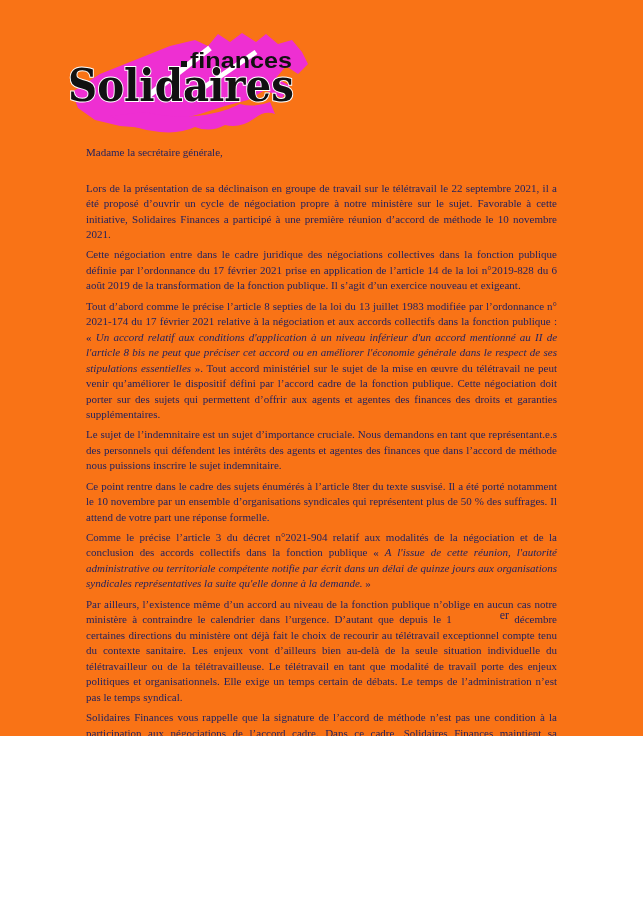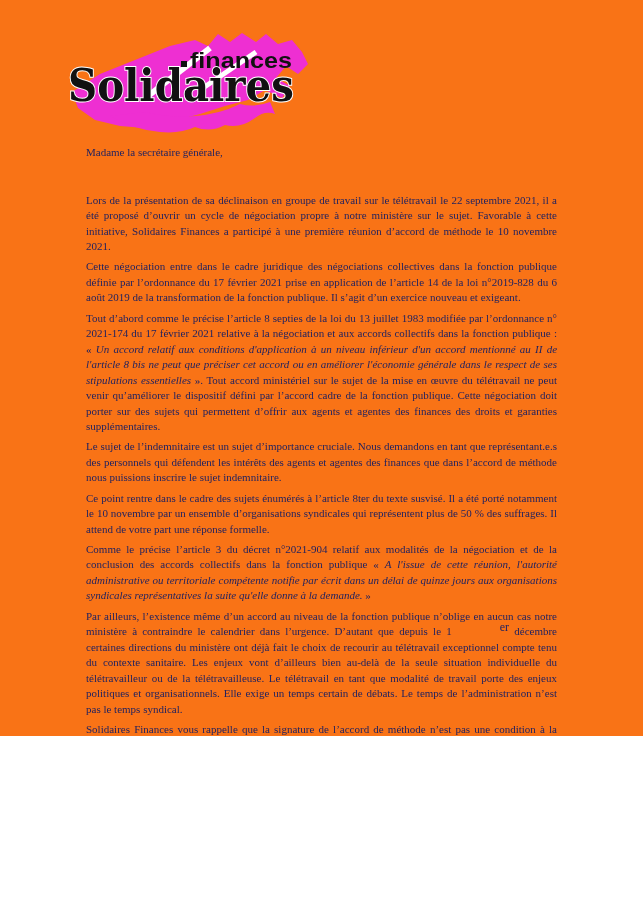--- a/index.html
+++ b/index.html
@@ -6,21 +6,21 @@
   .page {
     position:relative; width:643px; height:736px; background:#f97316;
     overflow:hidden; font-family:"Liberation Serif", serif;
   }
   .logo { position:absolute; left:60px; top:30px; width:252px; height:105px; }
   .content {
     position:absolute; left:86px; top:145px; width:471px;
     color:#23235f; font-size:11px; line-height:15.5px; text-align:justify;
   }
   .content p { margin:0 0 4.8px 0; }
-  .content p.salutation { margin-bottom:32px; text-align:left; }
+  .content p.salutation { margin-bottom:20px; text-align:left; }
   .run-n  { }
   .run-i  { font-style:italic;margin-top:13px; }
   .run-b  { font-weight:400; }
   .run-bi { font-weight:400; font-style:italic; }
   .run-sup{ vertical-align:super; font-size:12px; line-height:0;margin-left:48px; }
   .sig { margin-top:13px; text-align:left; }
   .sig div { margin:16px; }
 </style>
 </head>
 <body>

